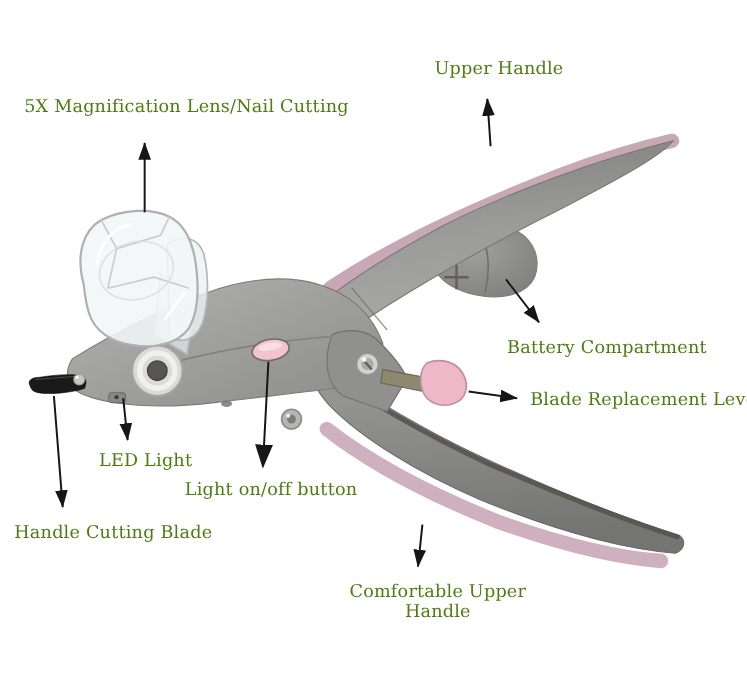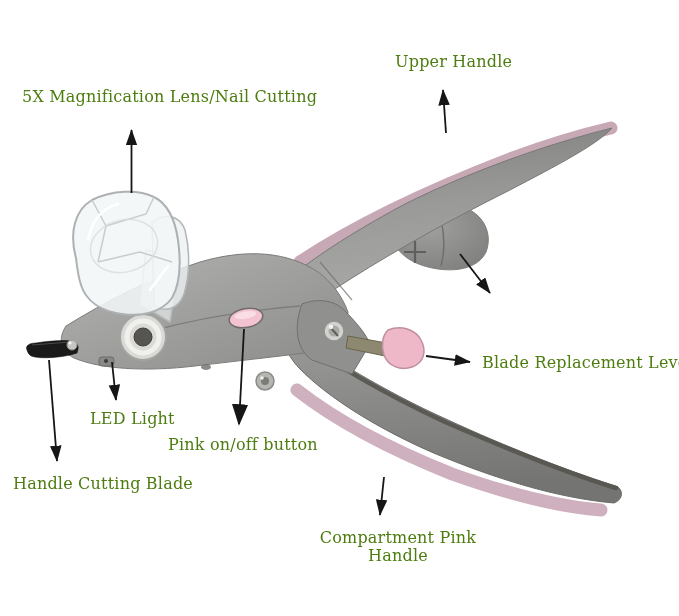--- a/index.html
+++ b/index.html
@@ -169,21 +169,22 @@
       <line x1="426" y1="356" x2="470" y2="362" marker-end="url(#ah)"></line>
       <line x1="112" y1="362" x2="116" y2="400" marker-end="url(#ah)"></line>
       <line x1="244" y1="329" x2="239" y2="424" marker-end="url(#ah2)"></line>
       <line x1="49" y1="360" x2="57" y2="461" marker-end="url(#ah)"></line>
       <line x1="384" y1="477" x2="380" y2="515" marker-end="url(#ah)"></line>
     </g>
   </svg>
 
   <div class="lbl" id="lbl-mag">5X Magnification Lens/Nail Cutting</div>
   <div class="lbl" id="lbl-upper">Upper Handle</div>
+  <div class="lbl" id="lbl-batt">Battery Compartment</div>
   <div class="lbl" id="lbl-lever">Blade Replacement Lever</div>
   <div class="lbl" id="lbl-led">LED Light</div>
-  <div class="lbl" id="lbl-light">Pink on/off button</div>
+  <div class="lbl" id="lbl-light">Light on/off button</div>
   <div class="lbl" id="lbl-blade">Handle Cutting Blade</div>
   <div class="lbl" id="lbl-pink">
-    <span>Compartment Pink Handle</span>
+    <span>Comfortable Upper Handle</span>
   </div>
 
 </div>
 
 </body></html>

